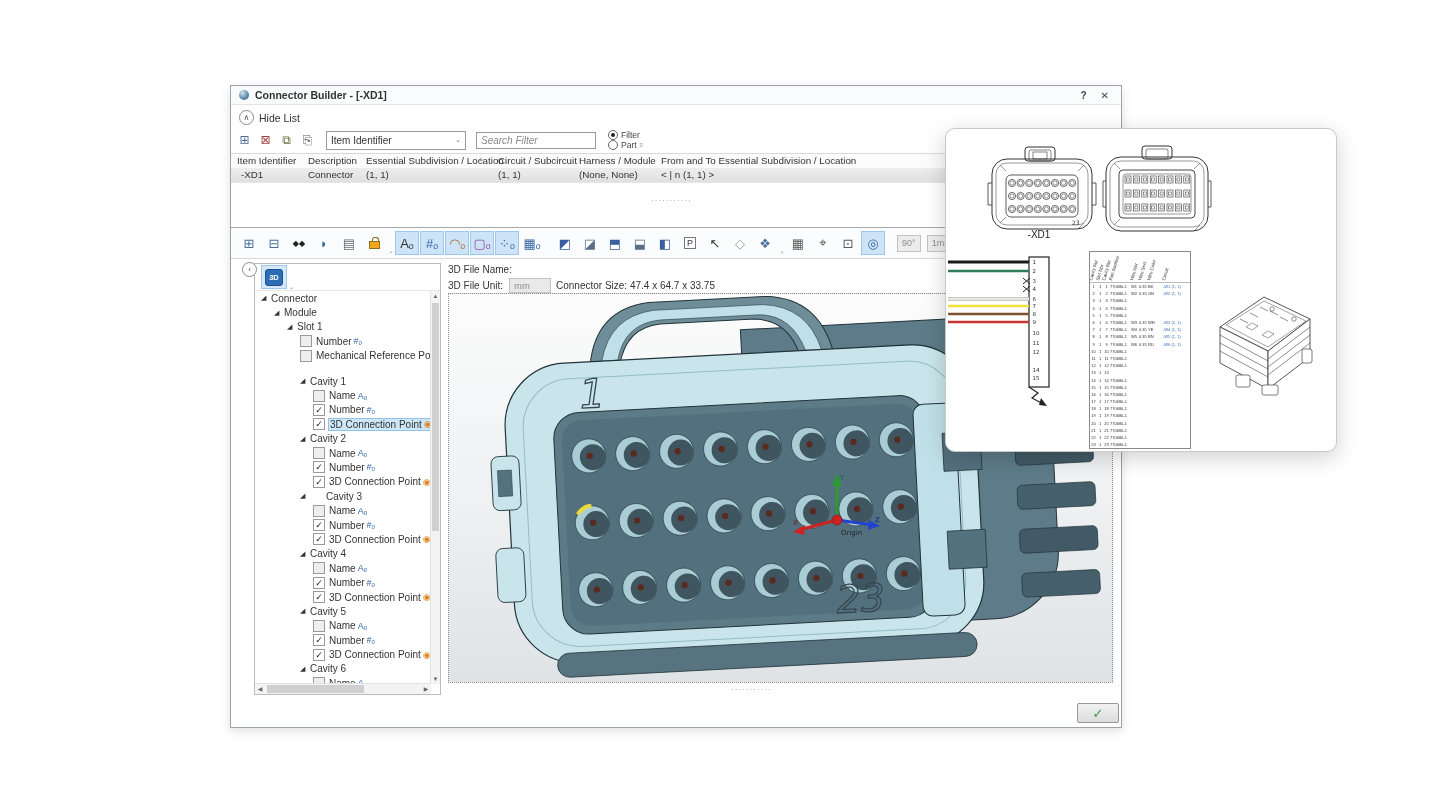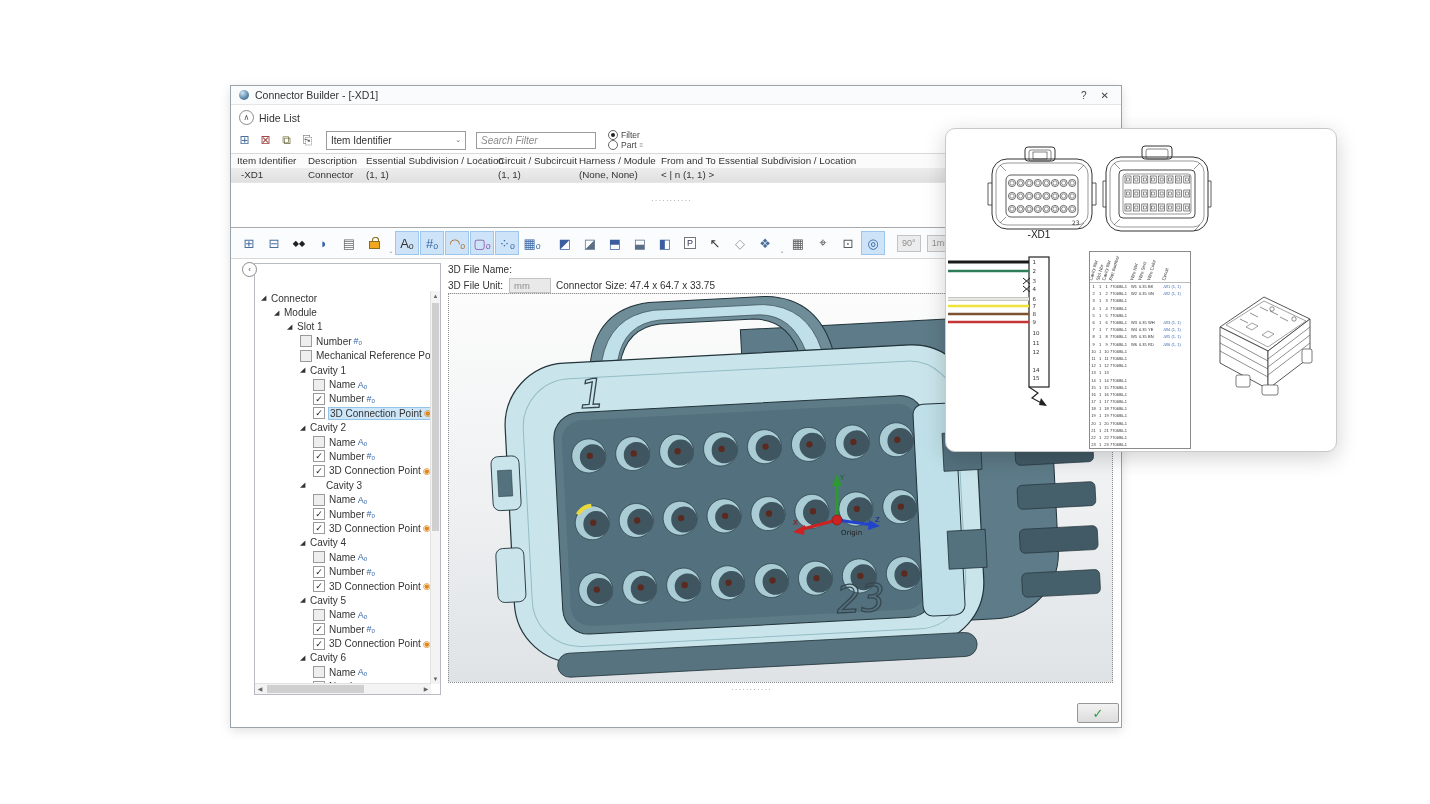--- a/index.html
+++ b/index.html
@@ -2,21 +2,21 @@
 <html><head>
 <meta charset="utf-8">
 <style>
   html,body{margin:0;padding:0;background:#fff;}
   body{width:1430px;height:804px;position:relative;overflow:hidden;
        font-family:"Liberation Sans","DejaVu Sans",sans-serif;color:#333;}
   
   .dialog{position:absolute;left:230px;top:85px;width:890px;height:641px;background:#fff;
           border:1px solid #9aa2ab;box-shadow:0 3px 10px rgba(0,0,0,.12);}
   .titlebar{position:absolute;left:0;top:0;width:100%;height:18px;background:#fafbfc;
-            border-bottom:1px solid #e3e6e9;display:flex;align-items:center;font-size:10.5px;}
+            border-bottom:1px solid #e3e6e9;display:flex;align-items:center;font-size:10.5px;font-weight:bold;}
   .app-ico{width:10px;height:10px;border-radius:50%;margin:0 6px 0 8px;
            background:radial-gradient(circle at 35% 30%,#cfe3f2,#5b86a8 60%,#2e5f8a);}
   .win-btns{margin-left:auto;display:flex;gap:14px;padding-right:12px;color:#444;font-size:10px;}
   .win-btn{cursor:default;}
   
   .hide-list{position:absolute;left:8px;top:24px;display:flex;align-items:center;gap:5px;font-size:10.5px;}
   .circ-btn{width:13px;height:13px;border:1px solid #8a8a8a;border-radius:50%;display:flex;
             align-items:center;justify-content:center;font-size:8px;color:#555;background:#fff;}
   
   .toolbar-top{position:absolute;left:4px;top:44px;height:20px;display:flex;align-items:center;gap:3px;}
@@ -211,20 +211,26 @@
       <span class="tb-icon" style="color: rgb(90, 90, 90);">⊡</span>
       <span class="tb-icon active" style="color: rgb(52, 101, 164);">◎</span>
       <span class="tb-sep"></span>
       <span class="tb-box">90°</span>
       <span class="tb-box">1mm</span>
     </div>
 
   <span class="circ-btn tree-collapse">‹</span>
 
   <div class="tree-panel">
+    <div class="tree-head">
+      <span class="badge-sel">
+        <span class="badge3d">3D</span>
+      </span>
+      <span style="font-size:6px;color:#888;margin-left:2px;align-self:flex-end;">⌄</span>
+    </div>
     <div class="tree-items" id="treeItems">
         <div class="titem" style="padding-left: 6px;">
           <span class="texp">◢</span>
           <span class="tlabel-box">
             <span>Connector</span>
           </span>
         </div>
         <div class="titem" style="padding-left: 19px;">
           <span class="texp">◢</span>
           <span class="tlabel-box">
@@ -243,21 +249,21 @@
             <span>Number</span>
             <span class="ticon" style="color: rgb(52, 101, 164);">#ₒ</span>
           </span>
         </div>
         <div class="titem" style="padding-left: 45px;">
           <span class="tcb"></span>
           <span class="tlabel-box">
             <span>Mechanical Reference Point</span>
           </span>
         </div>
-        <div class="titem" style="padding-left: 45px;">
+        <div class="titem" style="padding-left: 45px; margin-top: 11px;">
           <span class="texp">◢</span>
           <span class="tlabel-box">
             <span>Cavity 1</span>
           </span>
         </div>
         <div class="titem" style="padding-left: 58px;">
           <span class="tcb"></span>
           <span class="tlabel-box">
             <span>Name</span>
             <span class="ticon" style="color: rgb(52, 101, 164);">Aₒ</span>

